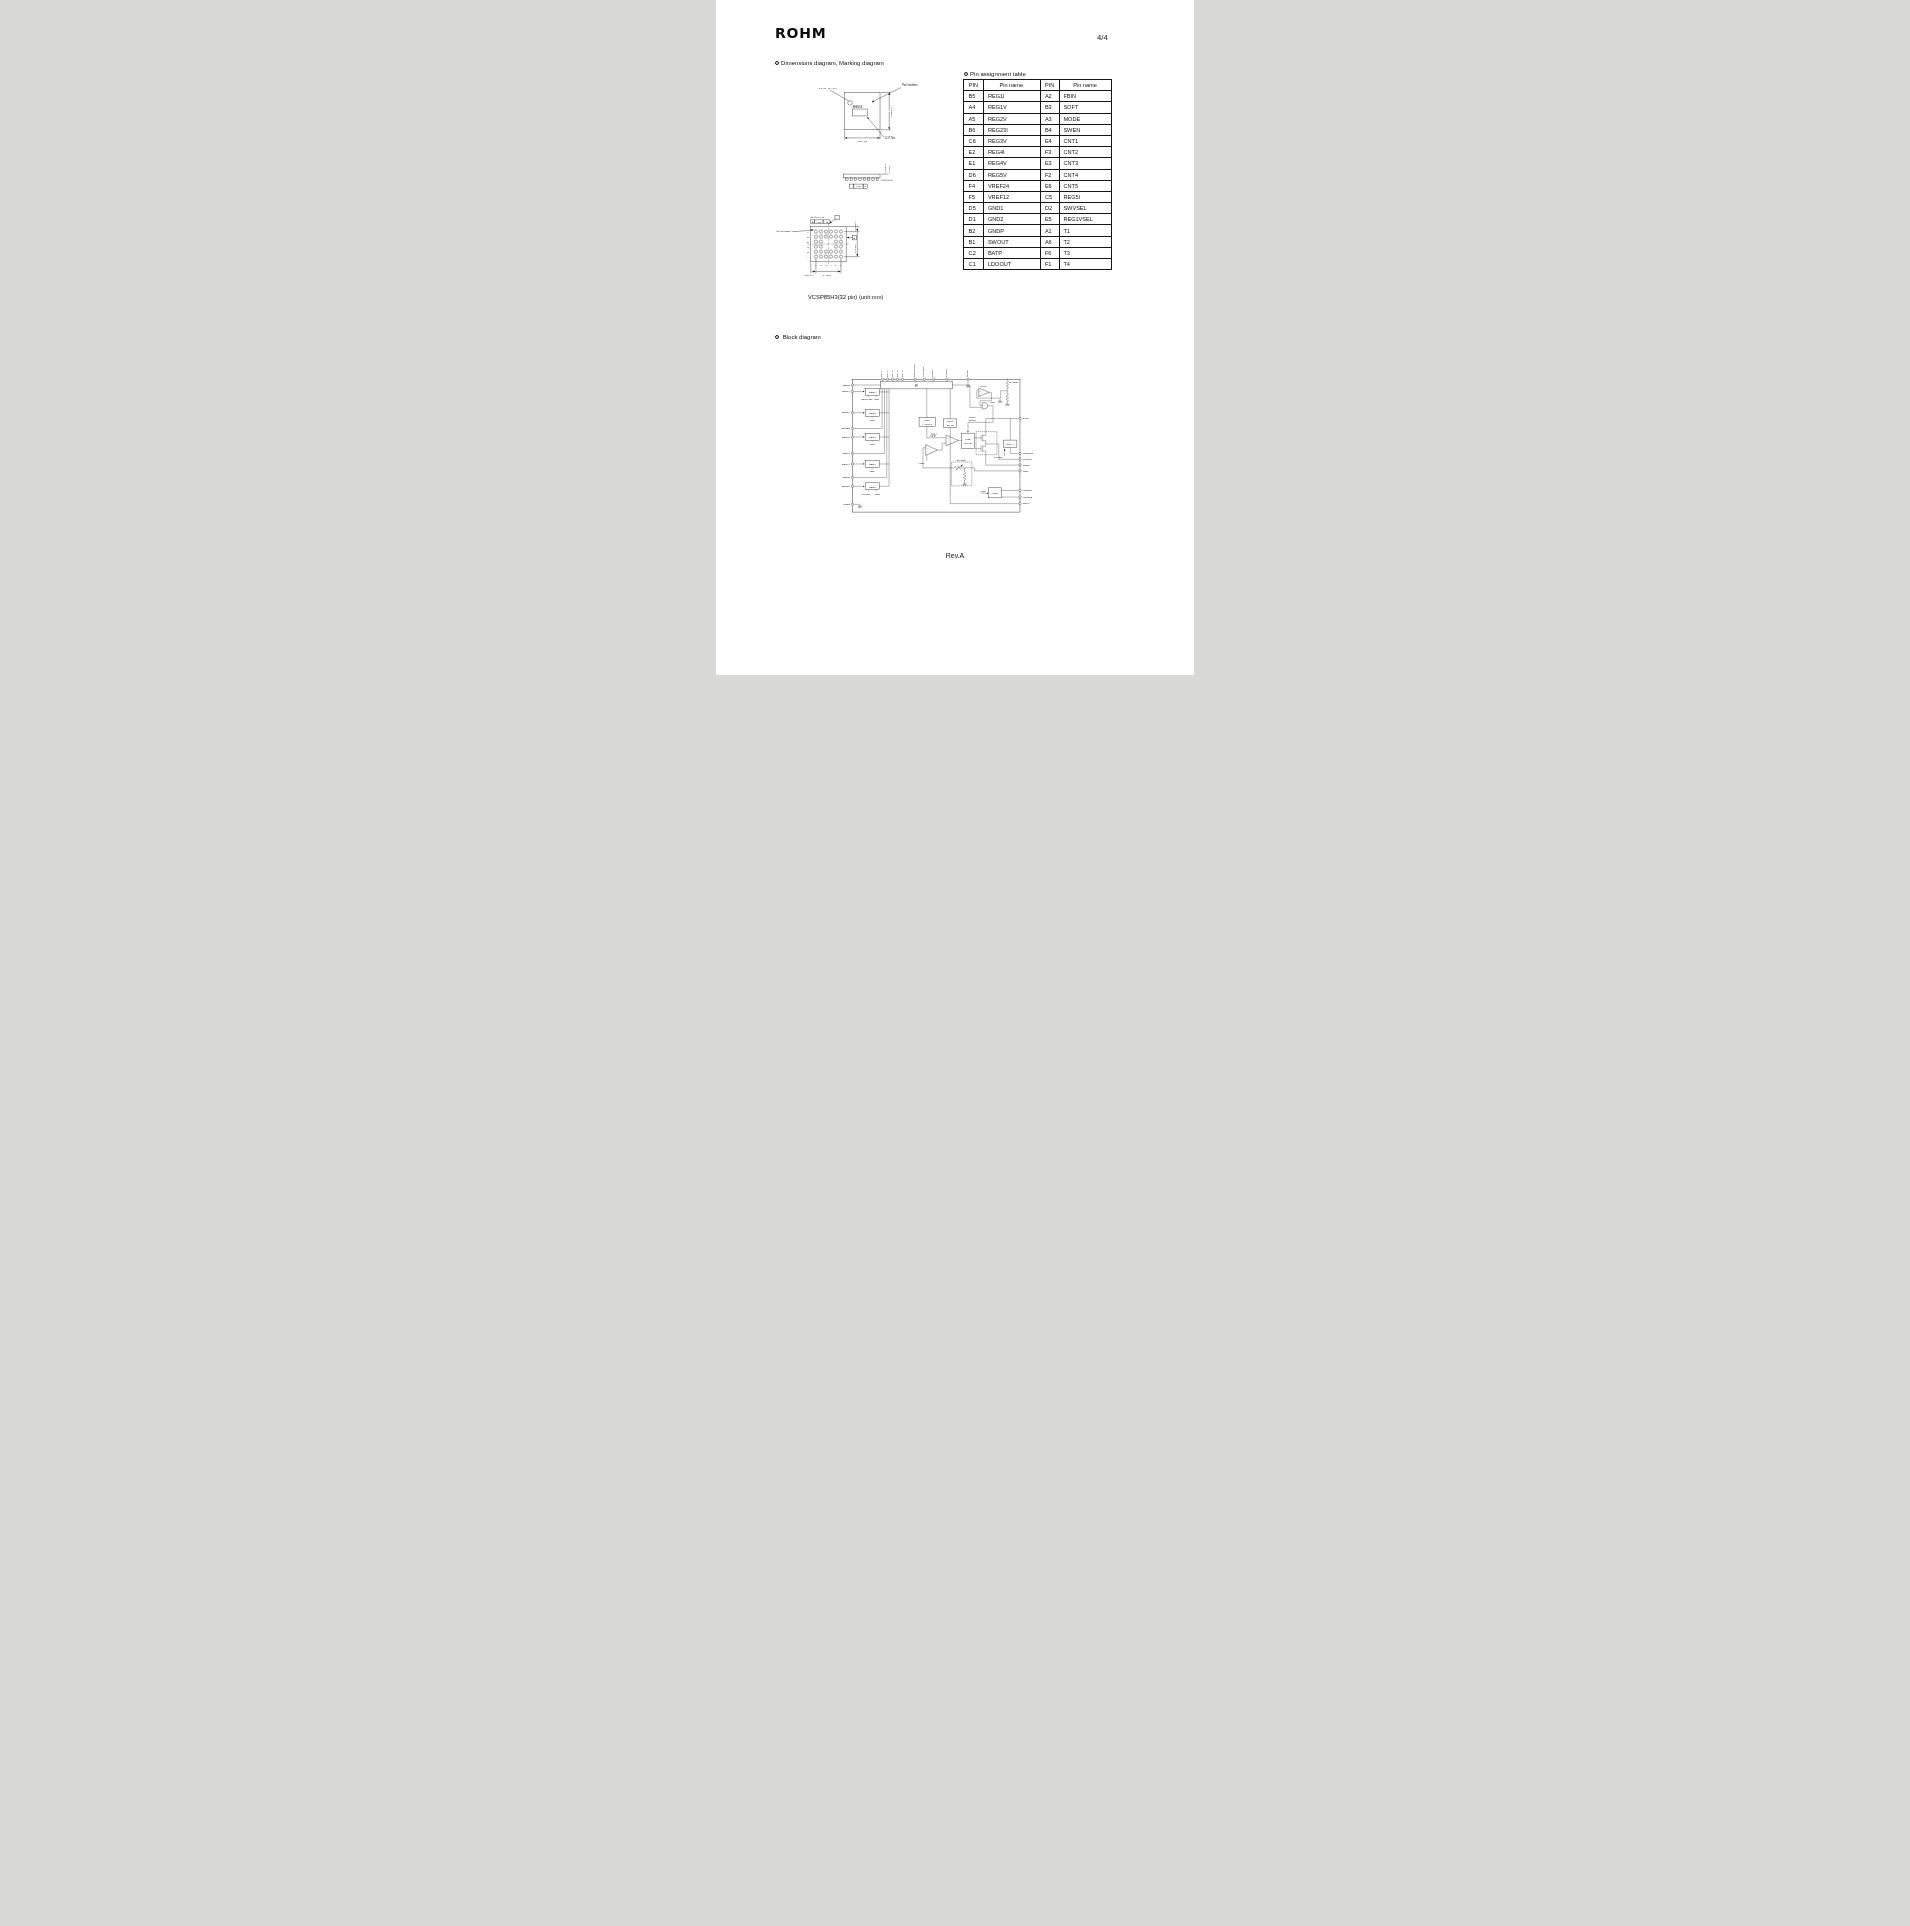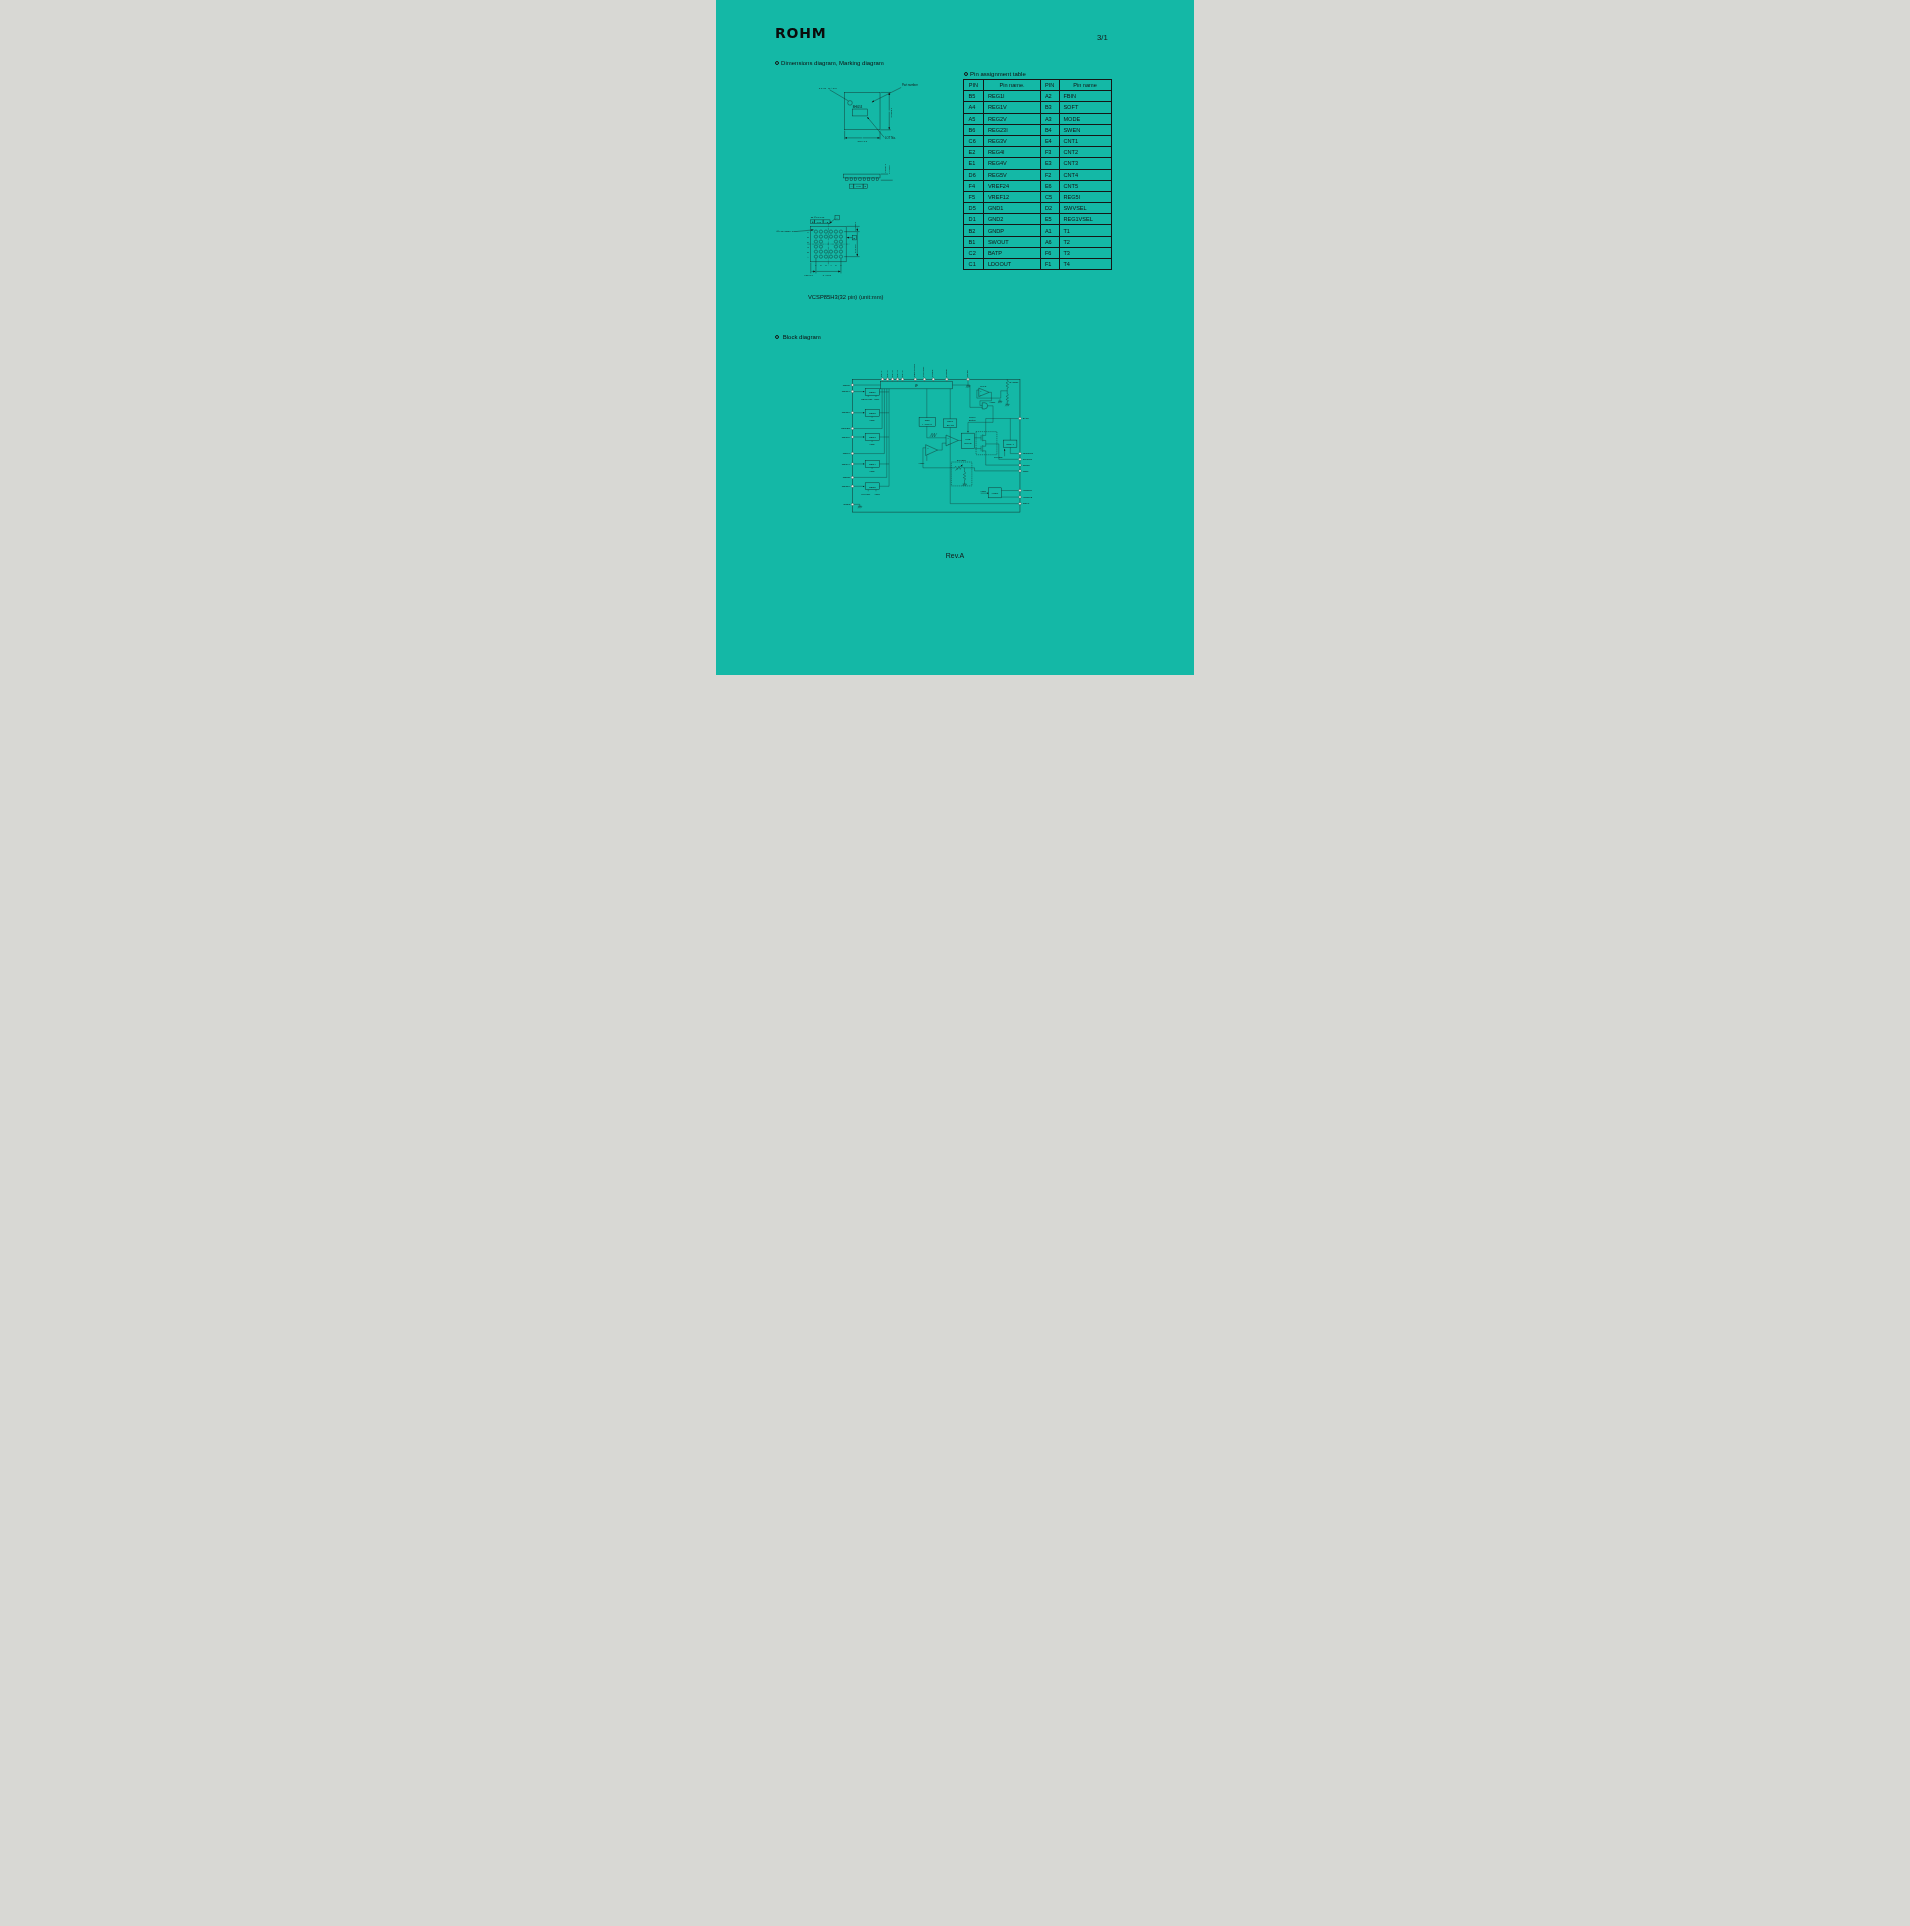--- a/index.html
+++ b/index.html
@@ -1,20 +1,20 @@
 <!DOCTYPE html>
 <html style="font-size:6.2px"><head>
 <meta charset="utf-8">
 <style>
   * { margin:0; padding:0; box-sizing:border-box; }
   html,body { background:#d8d8d4; }
   body { width:478px; height:675px; position:relative; margin:0 auto;
          font-family:"Liberation Sans", sans-serif; color:#151515; }
   .page { position:absolute; left:0; top:0; width:478px; height:675px;
-          background:#14b8a6; overflow:hidden; }
+          background:#ffffff; overflow:hidden; }
   .abs { position:absolute; }
   .logo { left:59px; top:25.4px; font-size:14px; font-weight:900;
           font-family:"DejaVu Sans", sans-serif; letter-spacing:0.8px;
           transform:scaleY(1.02); color:#0b0b0b; }
   .pagenum { left:381px; top:33px; font-size:7.7px; }
   .sec-title { font-size:6px; color:#101010; white-space:nowrap; }
   .bullet { display:inline-block; width:4.2px; height:4.2px; border:0.6px solid #141414;
             border-radius:50%; margin-right:1.9px; vertical-align:-0.4px; background:transparent; }
   .dims-title { left:59px; top:60px; }
   .pintab-title { left:248px; top:71px; }
@@ -34,21 +34,21 @@
 
   svg { position:absolute; overflow:visible; }
   svg text { font-family:"Liberation Sans", sans-serif; fill:#161616; stroke:none; }
 </style>
 </head>
 <body>
 
 <div class="page">
 
   <div class="abs logo">ROHM</div>
-  <div class="abs pagenum">3/1</div>
+  <div class="abs pagenum">4/4</div>
 
   <div class="abs sec-title dims-title">
     <span class="bullet"></span><span>Dimensions diagram, Marking diagram</span>
   </div>
 
   <div class="abs sec-title pintab-title">
     <span class="bullet"></span><span>Pin assignment table</span>
   </div>
 
   <table class="pin-table">

